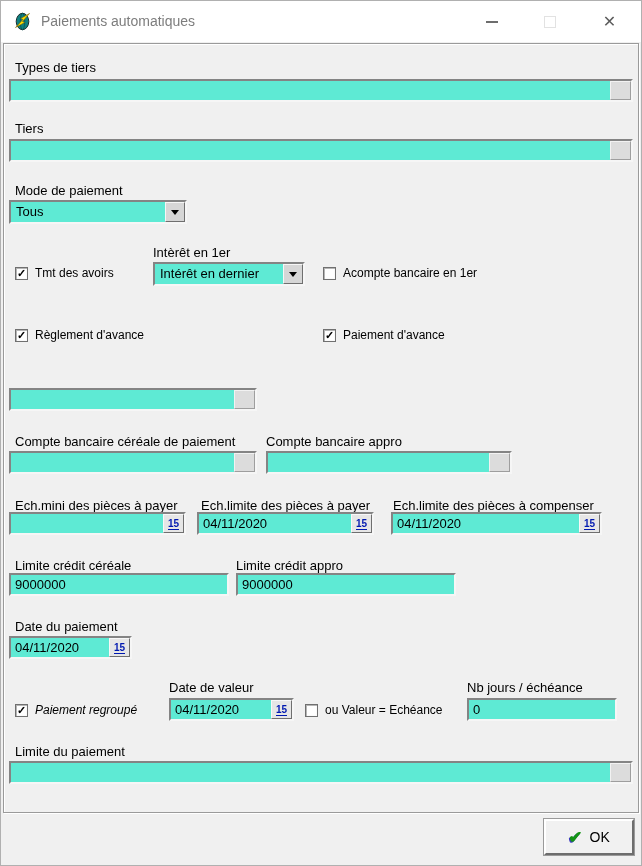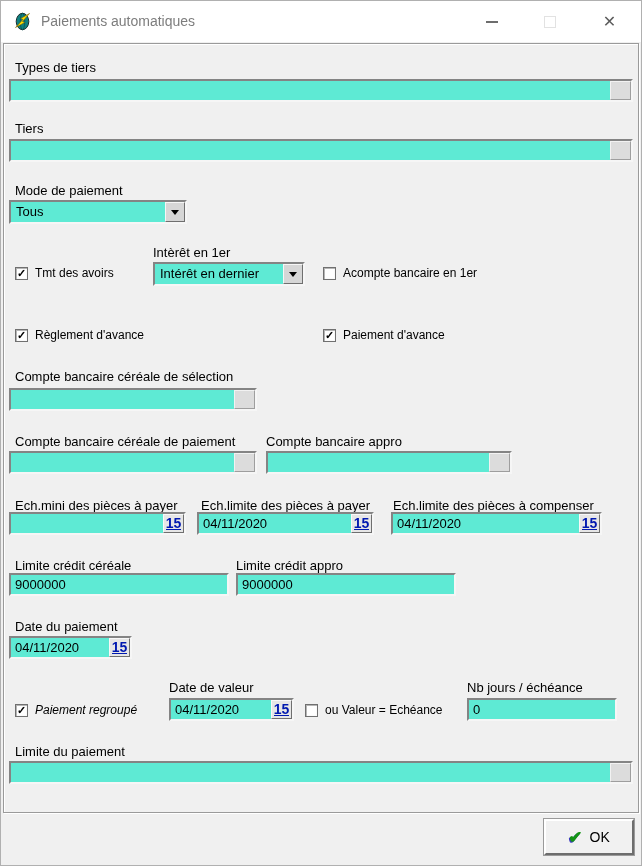--- a/index.html
+++ b/index.html
@@ -58,21 +58,21 @@
     background:#dcdcdc; border:1px solid;
     border-color:#f2f2f2 #9e9e9e #9e9e9e #f2f2f2; cursor:default;
   }
   .cal-btn {
     position:absolute; top:0; right:0; bottom:0; width:21px;
     background:#e6e6e6; border:1px solid;
     border-color:#f8f8f8 #6f6f6f #6f6f6f #f8f8f8;
     display:flex; align-items:center; justify-content:center; cursor:default;
   }
   .cal-btn span {
-    font-size:14px; font-weight:bold; color:#0018b0; line-height:11px;
+    font-size:10px; font-weight:bold; color:#0018b0; line-height:11px;
     border-bottom:1px solid #0018b0;
   }
   .combo-val { position:absolute; left:5px; top:2px; font-size:13px; color:#000; white-space:nowrap; }
   .combo-btn {
     position:absolute; top:0; right:0; bottom:0; width:20px;
     background:#d6d6d6; border:1px solid;
     border-color:#f6f6f6 #6f6f6f #6f6f6f #f6f6f6;
     display:flex; align-items:center; justify-content:center; cursor:default;
   }
   .tri { width:0; height:0; border:4px solid transparent; border-top:5px solid #000; margin-top:5px; }
@@ -161,21 +161,20 @@
 
   <div class="cb" style="left:14px; top:328px;">
     <span>✓</span>
   </div>
   <div class="cb-lbl" style="left:34px; top:327px;">Règlement d'avance</div>
   <div class="cb" style="left:322px; top:328px;">
     <span>✓</span>
   </div>
   <div class="cb-lbl" style="left:342px; top:327px;">Paiement d'avance</div>
 
-  <div class="lbl" style="left:14px; top:368px;">Compte bancaire céréale de sélection</div>
   <div class="sunken has-btn" style="left:8px; top:387px; width:248px; height:23px;">
     <input value="" style="">
     <div class="browse-btn"></div>
   </div>
 
   <div class="lbl" style="left:14px; top:433px;">Compte bancaire céréale de paiement</div>
   <div class="sunken has-btn" style="left:8px; top:450px; width:248px; height:23px;">
     <input value="" style="">
     <div class="browse-btn"></div>
   </div>

